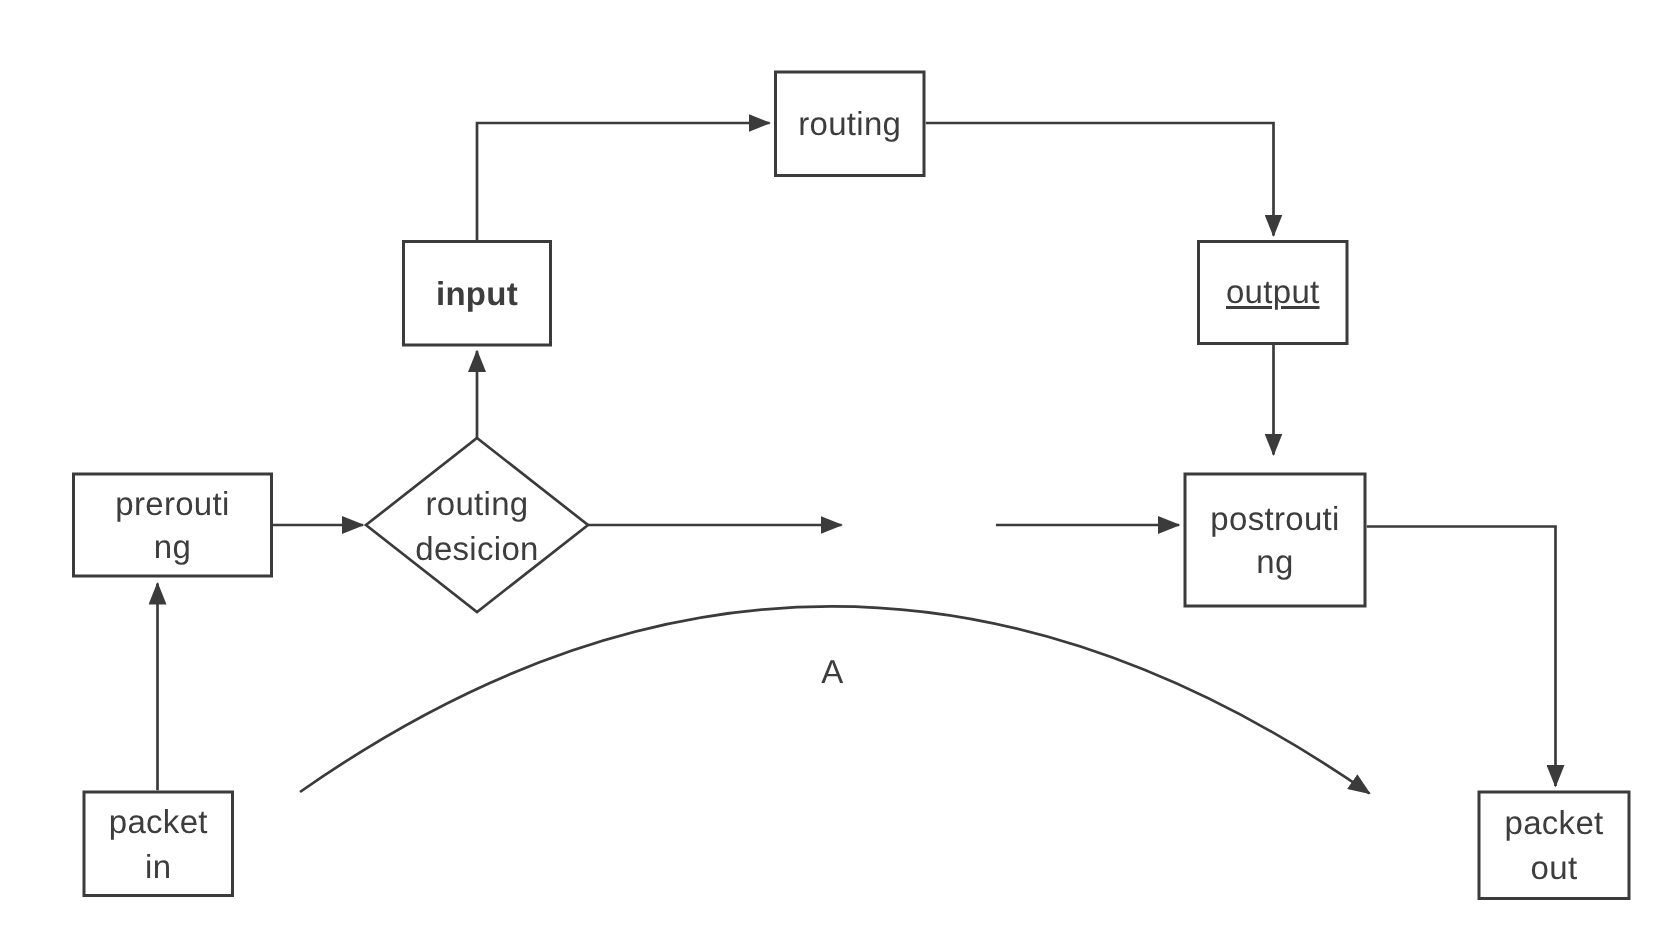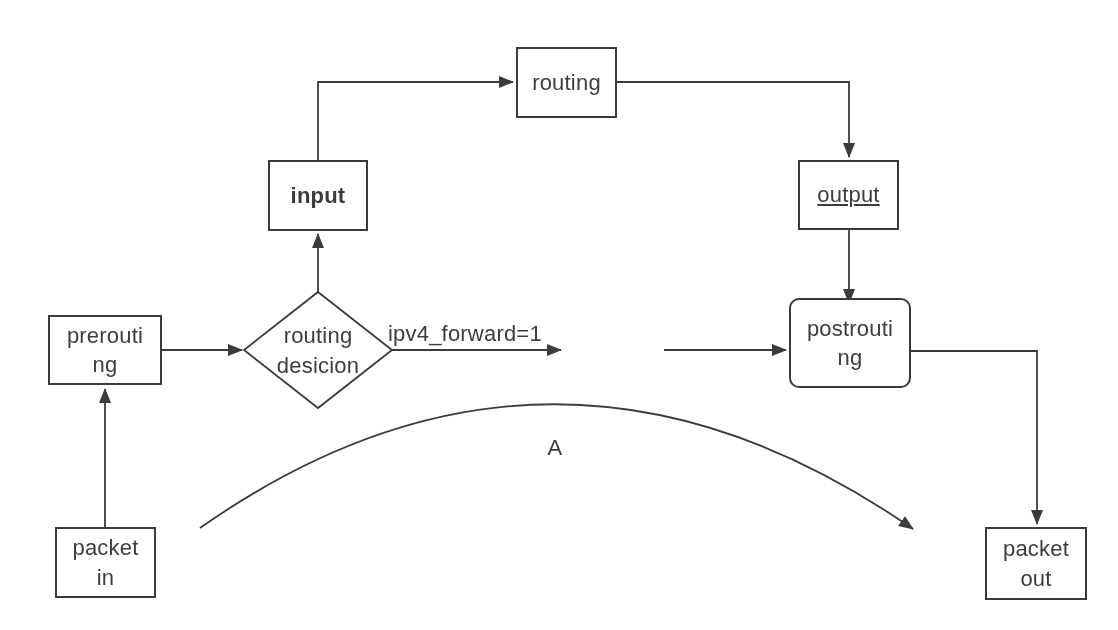--- a/index.html
+++ b/index.html
@@ -95,39 +95,38 @@
 
     <path class="connector" d="M664 350 L786 350" marker-end="url(#arrowhead)"></path>
 
     <path class="connector" d="M911 351 L1037 351 L1037 524" marker-end="url(#arrowhead)"></path>
 
     <path class="connector" d="M200 528 Q554 280 913 529" marker-end="url(#arrowhead)"></path>
 
     <polygon class="shape" points="318,292 392,350 318,408 244,350"></polygon>
   </svg>
 
-  <div class="node" style="left:48px; top:315px; width:114px; height:70px;">prerouti
+  <div class="node" style="left:48px; top:315px; width:134px; height:70px;">prerouti
 ng</div>
 
   <div class="node" style="left:55px; top:527px; width:101px; height:71px;">packet
 in</div>
 
   <div class="node" style="left:268px; top:160px; width:100px; height:71px;font-weight:bold;">input</div>
 
   <div class="node" style="left:516px; top:47px; width:101px; height:71px;">routing</div>
 
   <div class="node" style="left:798px; top:160px; width:101px; height:70px;text-decoration:underline;">output</div>
 
 
-  <div class="node" style="left:789px; top:298px; width:122px; height:90px;border-radius:10px;">postrouti
+  <div class="node" style="left:789px; top:315px; width:122px; height:90px;">postrouti
 ng</div>
 
   <div class="node" style="left:985px; top:527px; width:102px; height:73px;">packet
 out</div>
 
   <div class="diamond-label" style="left:233px; top:313px; width:170px; height:76px;">routing
 desicion</div>
 
-  <div class="floating-label" style="left:388px; top:321px;">ipv4_forward=1</div>
 
   <div class="floating-label" style="left:527px; top:435px; width:56px; text-align:center;">A</div>
 
 </div>
 
 </body></html>

